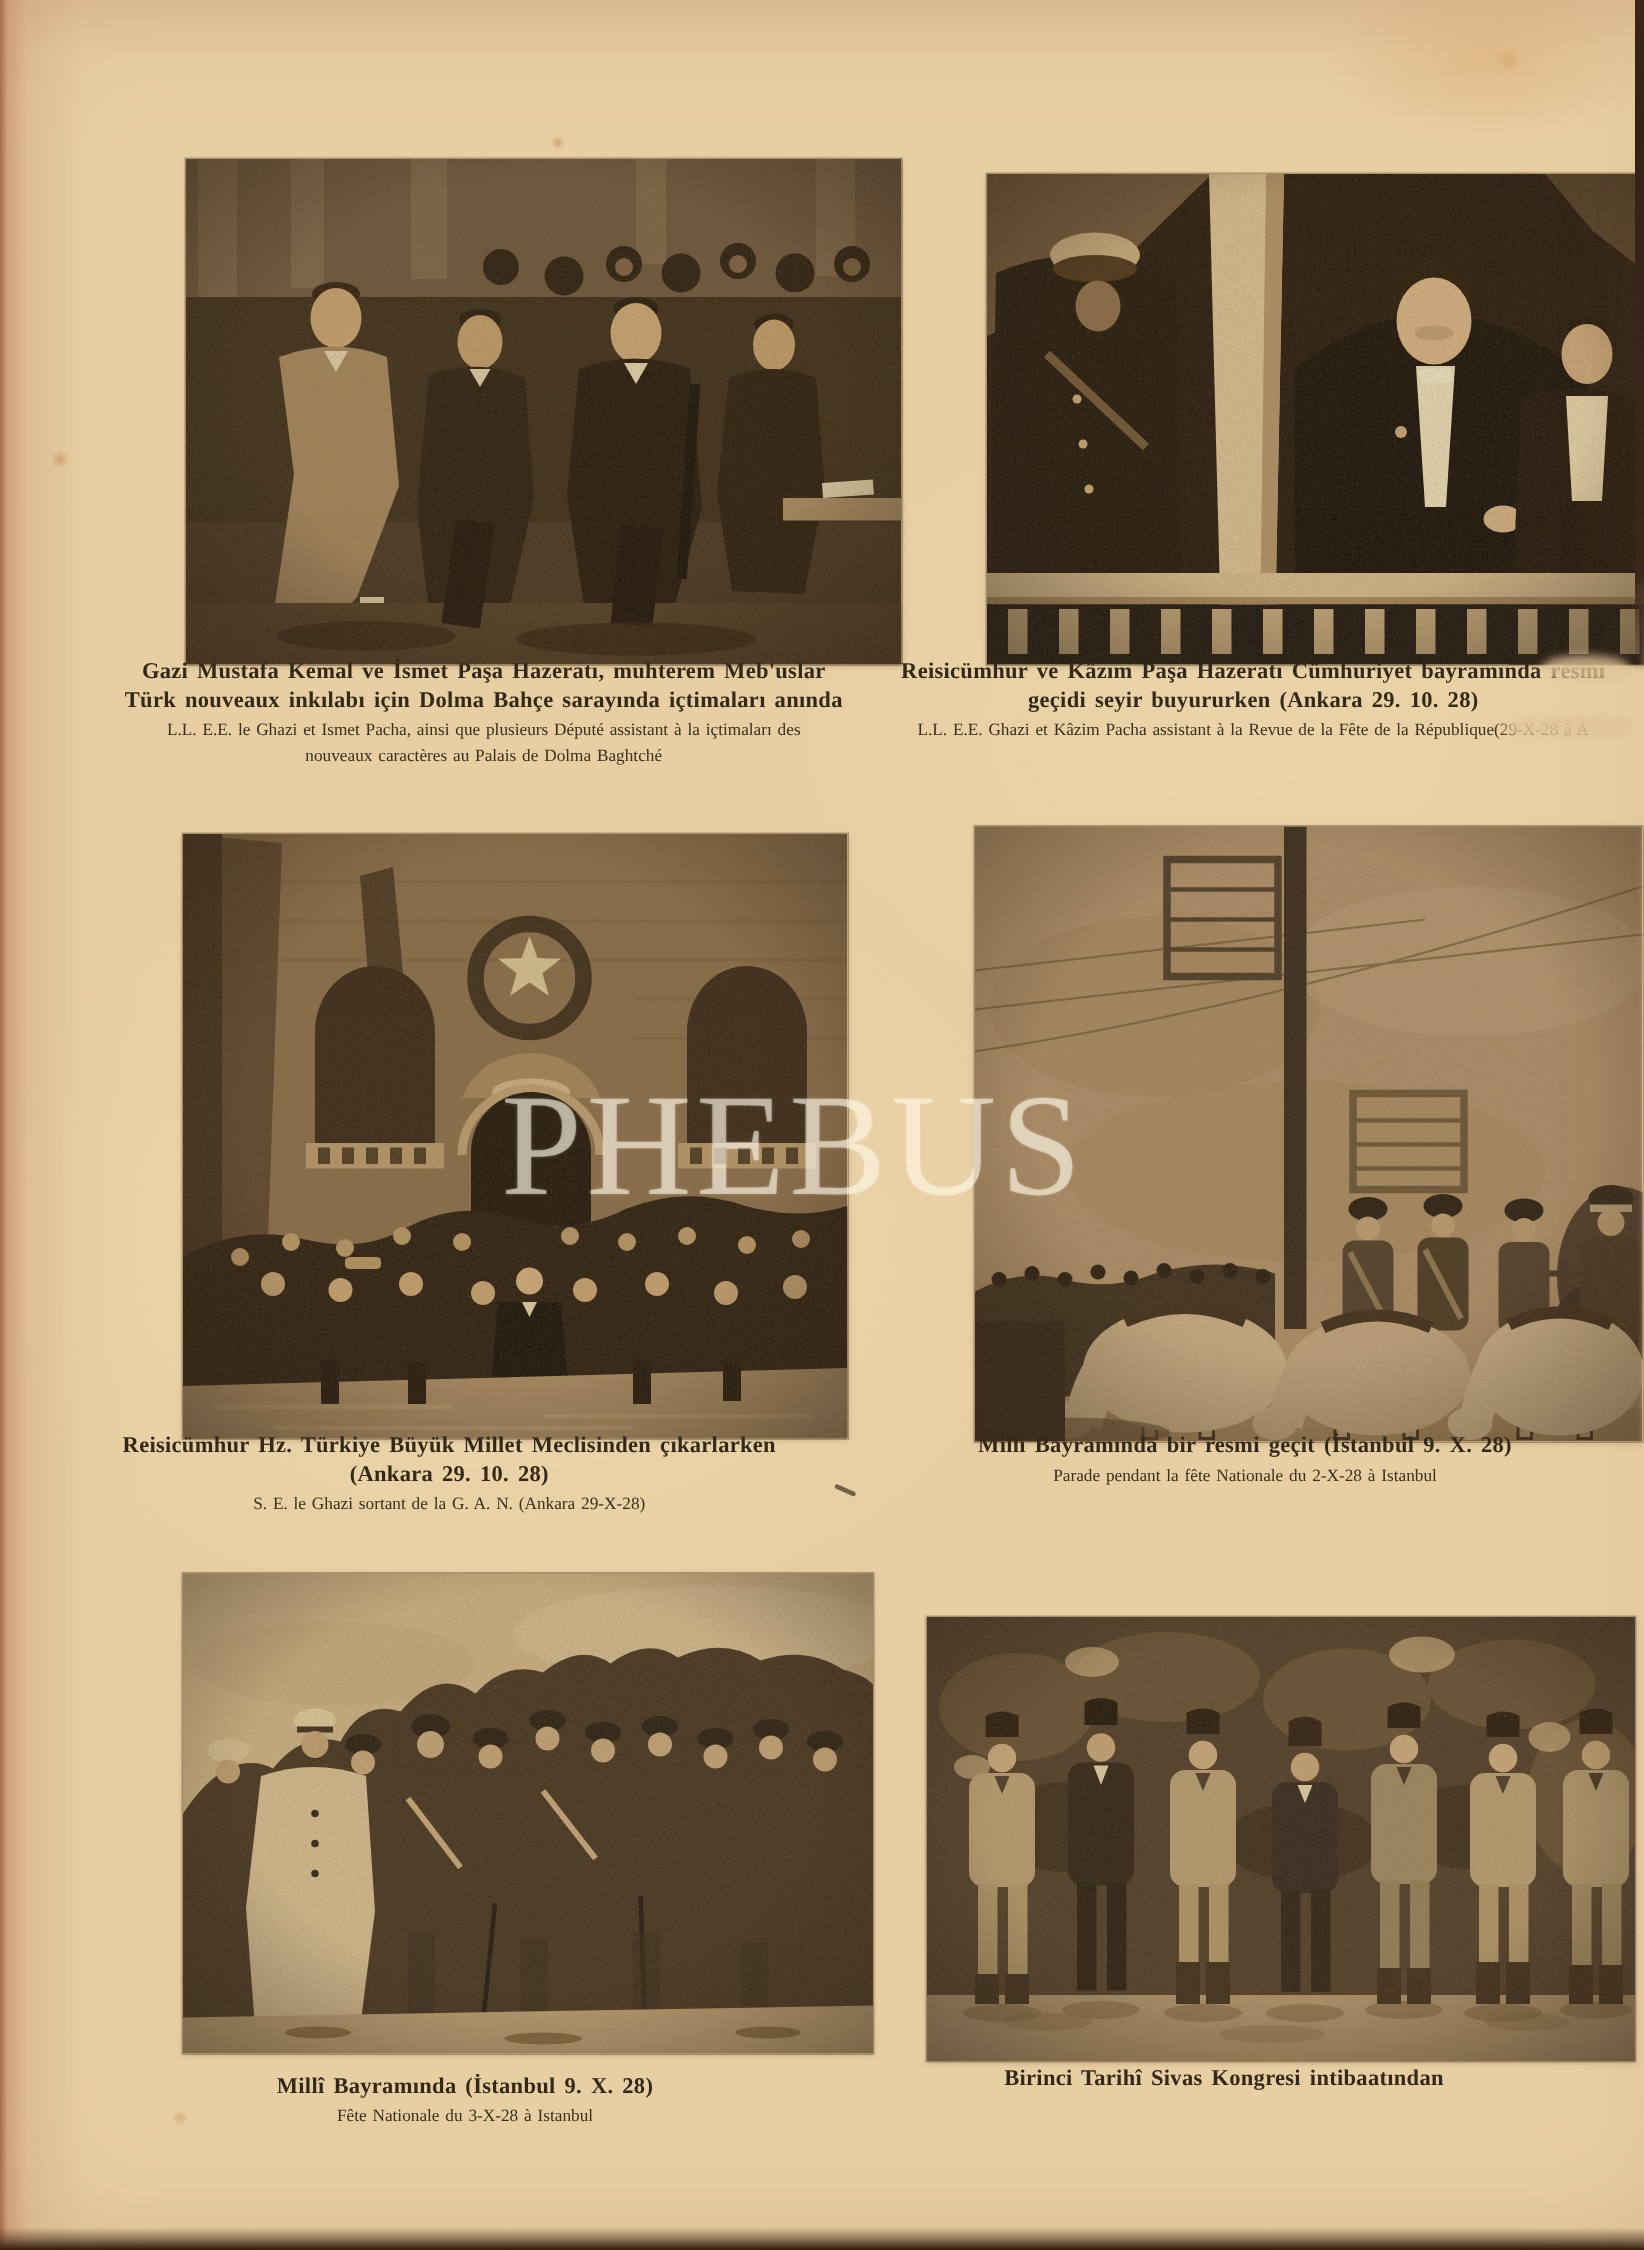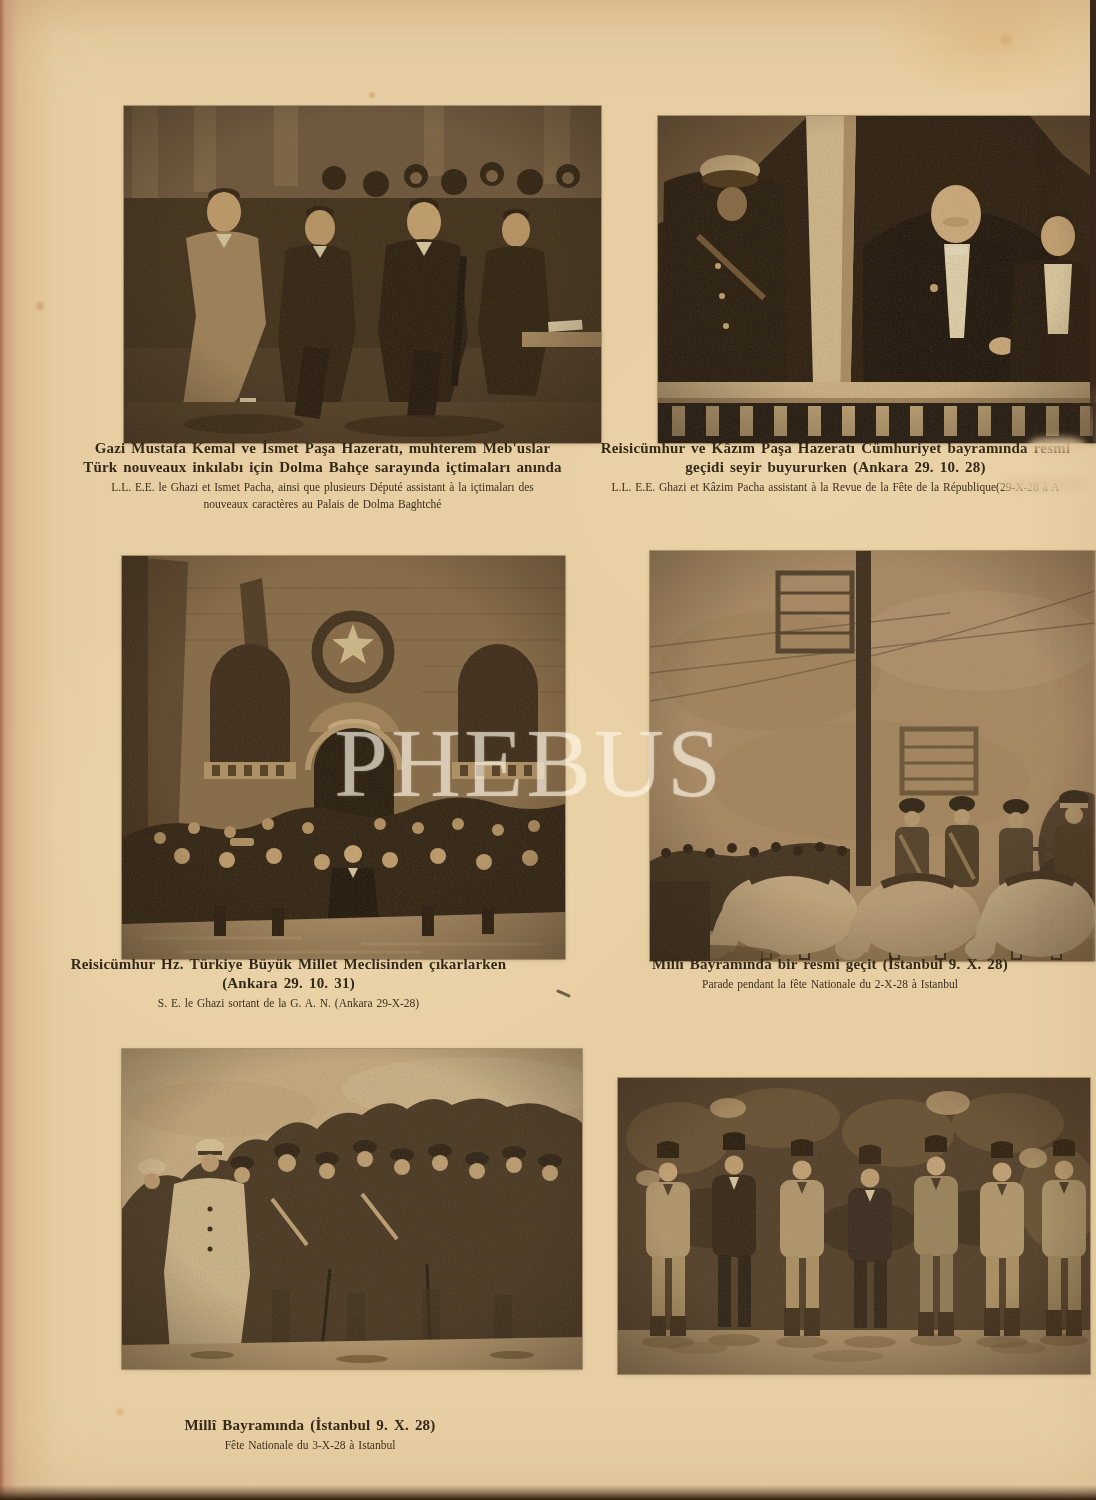--- a/index.html
+++ b/index.html
@@ -31,23 +31,23 @@
   .p2{left:618px;top:100px;width:440px;height:327px;}
   .p3{left:82px;top:540px;width:443px;height:403px;}
   .p4{left:610px;top:535px;width:445px;height:410px;}
   .p5{left:82px;top:1033px;width:460px;height:320px;}
   .p6{left:578px;top:1062px;width:472px;height:296px;}
   .caption{position:absolute;z-index:2;text-align:center;}
   .cap-tr{font-weight:700;font-size:15px;line-height:19px;letter-spacing:.2px;word-spacing:2px;white-space:nowrap;color:#33291a;}
   .cap-fr{font-weight:400;font-size:11.5px;line-height:14px;margin-top:3px;word-spacing:1px;white-space:nowrap;color:#3a2f1f;}
   .c1{left:70px;top:439px;width:505px;}
   .c2{left:598px;top:439px;width:475px;}
-  .c3{left:51px;top:955px;width:475px;font-family:Liberation Serif, serif;}
+  .c3{left:62px;top:955px;width:475px;font-family:Liberation Serif, serif;}
   .c4{left:600px;top:955px;width:460px;}
-  .c5{left:70px;top:1416px;width:480px;}
+  .c5{left:70px;top:1382px;width:480px;}
   .c6{left:580px;top:1377px;width:472px;}
   .watermark{
     position:absolute;left:334px;top:708px;width:416px;z-index:4;
     font-family:"Liberation Serif","DejaVu Serif",serif;
     font-size:97px;line-height:112px;letter-spacing:3px;text-align:left;
     color:rgba(253,246,230,.55);
     text-shadow:0 0 2px rgba(255,246,230,.3);
     pointer-events:none;
   }
   .smudge{position:absolute;z-index:3;background:#e2c79c;filter:blur(3px);border-radius:45%;}
@@ -574,35 +574,36 @@
   </div>
 
   <div class="caption c2">
     <div class="cap-tr">Reisicümhur ve Kâzım Paşa Hazeratı Cümhuriyet bayramında resmi</div>
     <div class="cap-tr">geçidi seyir buyururken (Ankara 29. 10. 28)</div>
     <div class="cap-fr">L.L. E.E. Ghazi et Kâzim Pacha assistant à la Revue de la Fête de la République(29-X-28 à A</div>
   </div>
 
   <div class="caption c3">
     <div class="cap-tr">Reisicümhur Hz. Türkiye Büyük Millet Meclisinden çıkarlarken</div>
-    <div class="cap-tr">(Ankara 29. 10. 31)</div>
+    <div class="cap-tr">(Ankara 29. 10. 28)</div>
     <div class="cap-fr">S. E. le Ghazi sortant de la G. A. N. (Ankara 29-X-28)</div>
   </div>
 
   <div class="caption c4">
     <div class="cap-tr">Millî Bayramında bir resmi geçit (İstanbul 9. X. 28)</div>
     <div class="cap-fr">Parade pendant la fête Nationale du 2-X-28 à Istanbul</div>
   </div>
 
   <div class="caption c5">
     <div class="cap-tr">Millî Bayramında (İstanbul 9. X. 28)</div>
     <div class="cap-fr">Fête Nationale du 3-X-28 à Istanbul</div>
   </div>
 
   <div class="caption c6">
+    <div class="cap-tr">Birinci Tarihî Sivas Kongresi intibaatından</div>
   </div>
 
   <div class="smudge s1"></div>
   <div class="smudge s2"></div>
   <div class="pen-mark"></div>
 
   <div class="watermark">PHEBUS</div>
 
   <div class="edge-left"></div>
   <div class="edge-right-light"></div>

